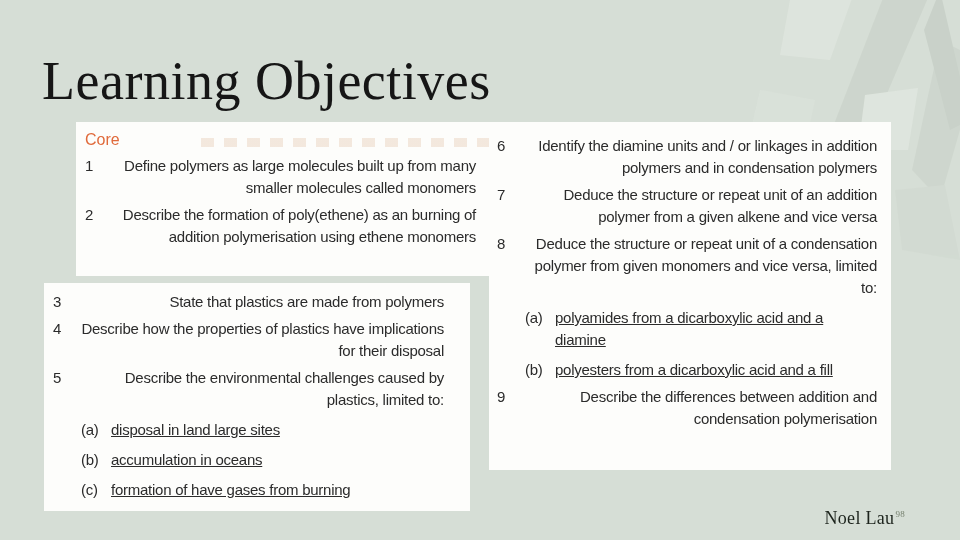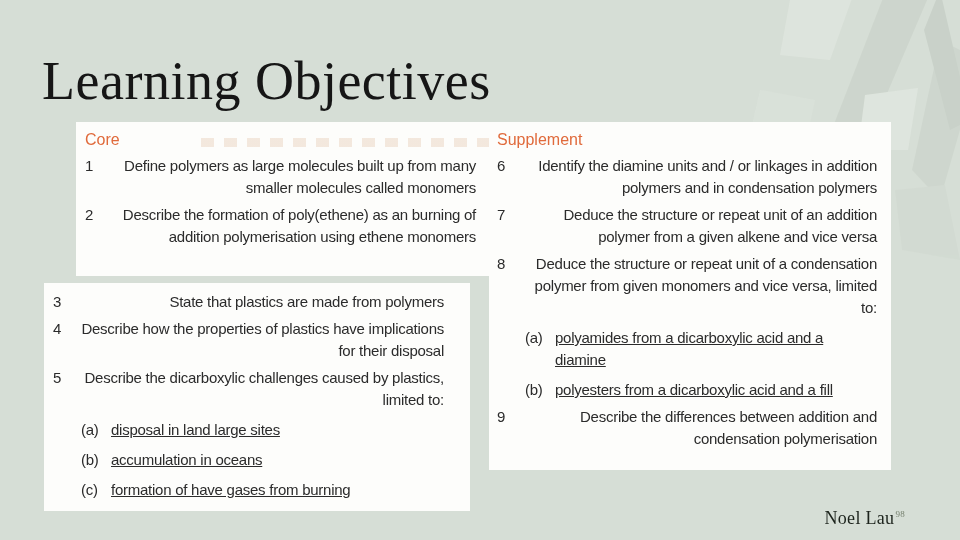--- a/index.html
+++ b/index.html
@@ -80,38 +80,37 @@
     <div class="obj-row" style="margin-top:0">
       <span class="obj-num">3</span>
       <span class="obj-text">State that plastics are made from polymers</span>
     </div>
     <div class="obj-row">
       <span class="obj-num">4</span>
       <span class="obj-text">Describe how the properties of plastics have implications for their disposal</span>
     </div>
     <div class="obj-row">
       <span class="obj-num">5</span>
-      <span class="obj-text">Describe the dicarboxylic challenges caused by plastics, limited to:</span>
+      <span class="obj-text">Describe the environmental challenges caused by plastics, limited to:</span>
     </div>
     <div class="sub-row">
       <span class="sub-label">(a)</span>
       <span class="sub-text">disposal in land large sites</span>
     </div>
     <div class="sub-row">
       <span class="sub-label">(b)</span>
       <span class="sub-text">accumulation in oceans</span>
     </div>
     <div class="sub-row">
       <span class="sub-label">(c)</span>
       <span class="sub-text">formation of have gases from burning</span>
     </div>
   </div>
 
   <div class="panel panel-supplement">
-    <div class="panel-heading">Supplement</div>
     <div class="obj-row">
       <span class="obj-num">6</span>
       <span class="obj-text">Identify the diamine units and / or linkages in addition polymers and in condensation polymers</span>
     </div>
     <div class="obj-row">
       <span class="obj-num">7</span>
       <span class="obj-text">Deduce the structure or repeat unit of an addition polymer from a given alkene and vice versa</span>
     </div>
     <div class="obj-row">
       <span class="obj-num">8</span>

